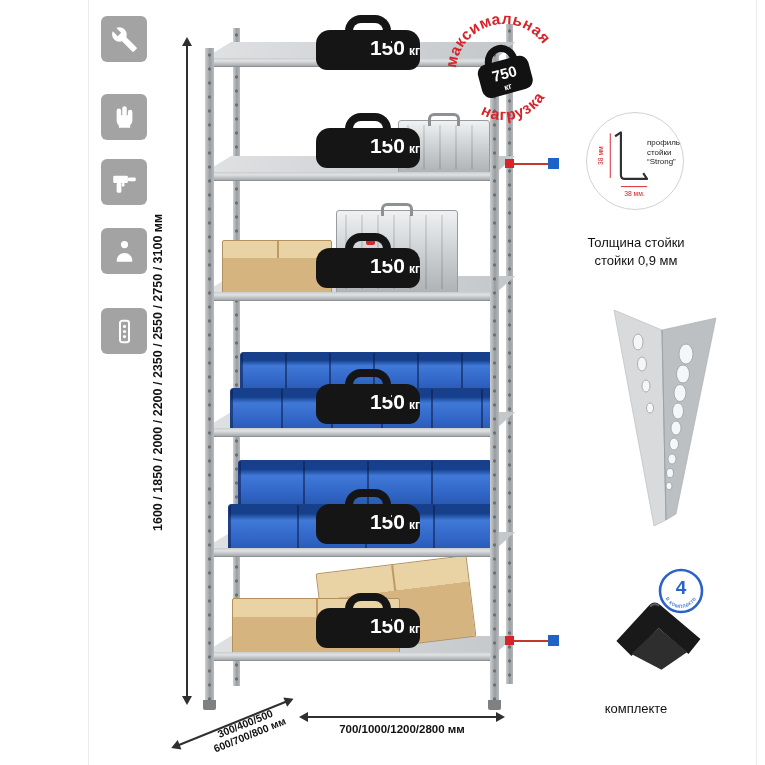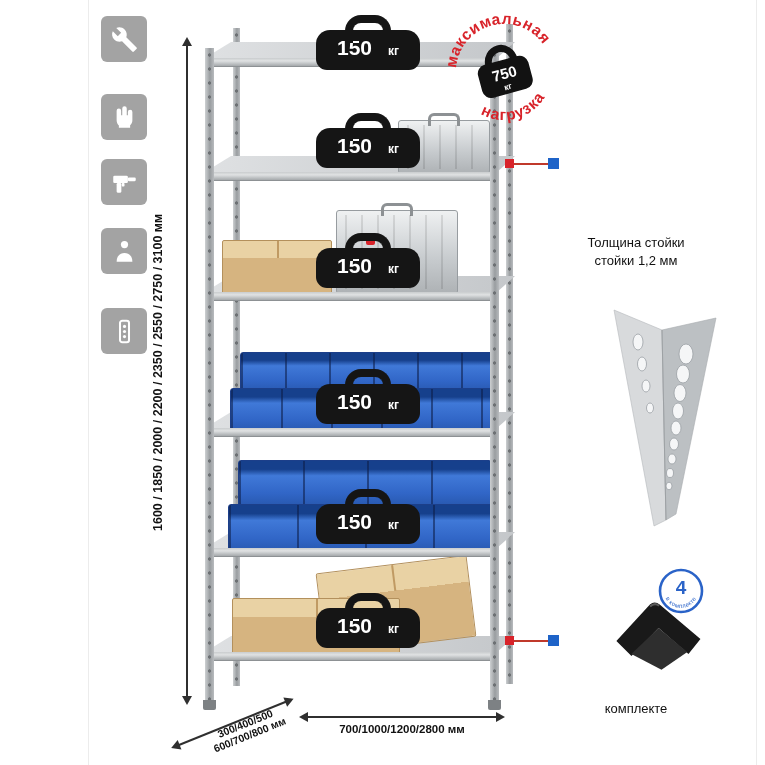--- a/index.html
+++ b/index.html
@@ -54,22 +54,22 @@
         background:repeating-linear-gradient(90deg,rgba(0,0,0,.10) 0 2px,transparent 2px 16px);}
   .case::before{content:"";position:absolute;top:-8px;left:50%;transform:translateX(-50%);
         width:26px;height:10px;border:3px solid #8d9194;border-bottom:none;border-radius:6px 6px 0 0;}
   .case-lock{position:absolute;width:9px;height:9px;background:#d8232a;border-radius:2px;}
   .cardboard{position:absolute;background:linear-gradient(180deg,#e9d2a4 0 32%,#d6b480 32% 100%);
         border:1px solid #b3905c;border-radius:2px;}
   .cardboard::after{content:"";position:absolute;left:50%;top:0;height:32%;width:2px;background:#c09a63;}
 
   
   .weight{position:absolute;width:104px;height:40px;background:#151515;
-        border-radius:14px 14px 11px 11px;display:flex;align-items:baseline;justify-content:center;
-        gap:16px;padding-top:7px;box-sizing:border-box;}
+        border-radius:14px 14px 11px 11px;display:flex;align-items:baseline;justify-content:flex-end;
+        gap:4px;padding-top:7px;box-sizing:border-box;}
   .weight::before{content:"";position:absolute;top:-15px;left:50%;transform:translateX(-50%);
         width:30px;height:20px;border:8px solid #151515;border-bottom:none;border-radius:16px 16px 0 0;}
   .w-val{color:#fff;font-size:21px;font-weight:700;line-height:1;}
   .w-unit{color:#fff;font-size:12px;font-weight:700;line-height:1;}
 
   
   .stamp{position:absolute;left:438px;top:6px;width:132px;height:132px;transform:rotate(-15deg);}
 
   
   .mk-red{position:absolute;width:9px;height:9px;background:#d8232a;}
@@ -206,23 +206,35 @@
     </text>
     <text font-size="15.5" font-weight="bold" fill="#d8232a" letter-spacing="1">
       <textPath href="#arcBot" startOffset="50%" text-anchor="middle">нагрузка</textPath>
     </text>
     <path d="M53,56 a13,14 0 0 1 26,0" stroke="#121212" stroke-width="7" fill="none"></path>
     <rect x="40" y="54" width="52" height="34" rx="9" fill="#121212"></rect>
     <text x="66" y="73" text-anchor="middle" font-size="15" font-weight="bold" fill="#fff">750</text>
     <text x="66" y="84" text-anchor="middle" font-size="8.5" font-weight="bold" fill="#fff">кг</text>
   </svg>
 
+  <div class="callout-circle">
+    <svg viewBox="0 0 96 96" width="93" height="93">
+      <path d="M29 24 L35 20 L35 64 Q35 68 39 68 L62 68 L58 62" stroke="#2f2f2f" stroke-width="2.2" fill="none" stroke-linejoin="round"></path>
+      <line x1="24" y1="21" x2="24" y2="67" stroke="#d8232a" stroke-width="1"></line>
+      <text x="16" y="44" transform="rotate(-90 16 44)" text-anchor="middle" font-size="7" fill="#d8232a">38 мм</text>
+      <line x1="35" y1="76" x2="62" y2="76" stroke="#d8232a" stroke-width="1"></line>
+      <text x="49" y="86" text-anchor="middle" font-size="7" fill="#d8232a">38 мм.</text>
+      <text x="62" y="33" font-size="8.2" fill="#1c1c1c">профиль</text>
+      <text x="62" y="43" font-size="8.2" fill="#1c1c1c">стойки</text>
+      <text x="62" y="53" font-size="8.2" fill="#1c1c1c">“Strong”</text>
+    </svg>
+  </div>
   <div class="caption" style="top:234px;">
     <div>Толщина стойки</div>
-    <div>стойки 1,2 мм</div>
+    <div>стойки 0,9 мм</div>
   </div>
 
   <svg class="angle-post" viewBox="0 0 122 232">
     <polygon points="16,4 64,24 68,214 56,220" fill="#d8dadc" stroke="#b6b9bc" stroke-width="0.6"></polygon>
     <polygon points="118,12 64,24 68,214 78,208" fill="#bcc0c3" stroke="#a7abae" stroke-width="0.6"></polygon>
     <line x1="64" y1="24" x2="68" y2="214" stroke="#9da1a4" stroke-width="1"></line>
     <g fill="#f5f6f7" stroke="#9aa0a4" stroke-width="0.8">
       <ellipse cx="88" cy="48" rx="7" ry="10"></ellipse>
         <ellipse cx="85" cy="68" rx="6.5" ry="9"></ellipse>
       <ellipse cx="82" cy="87" rx="6" ry="8.5"></ellipse>

